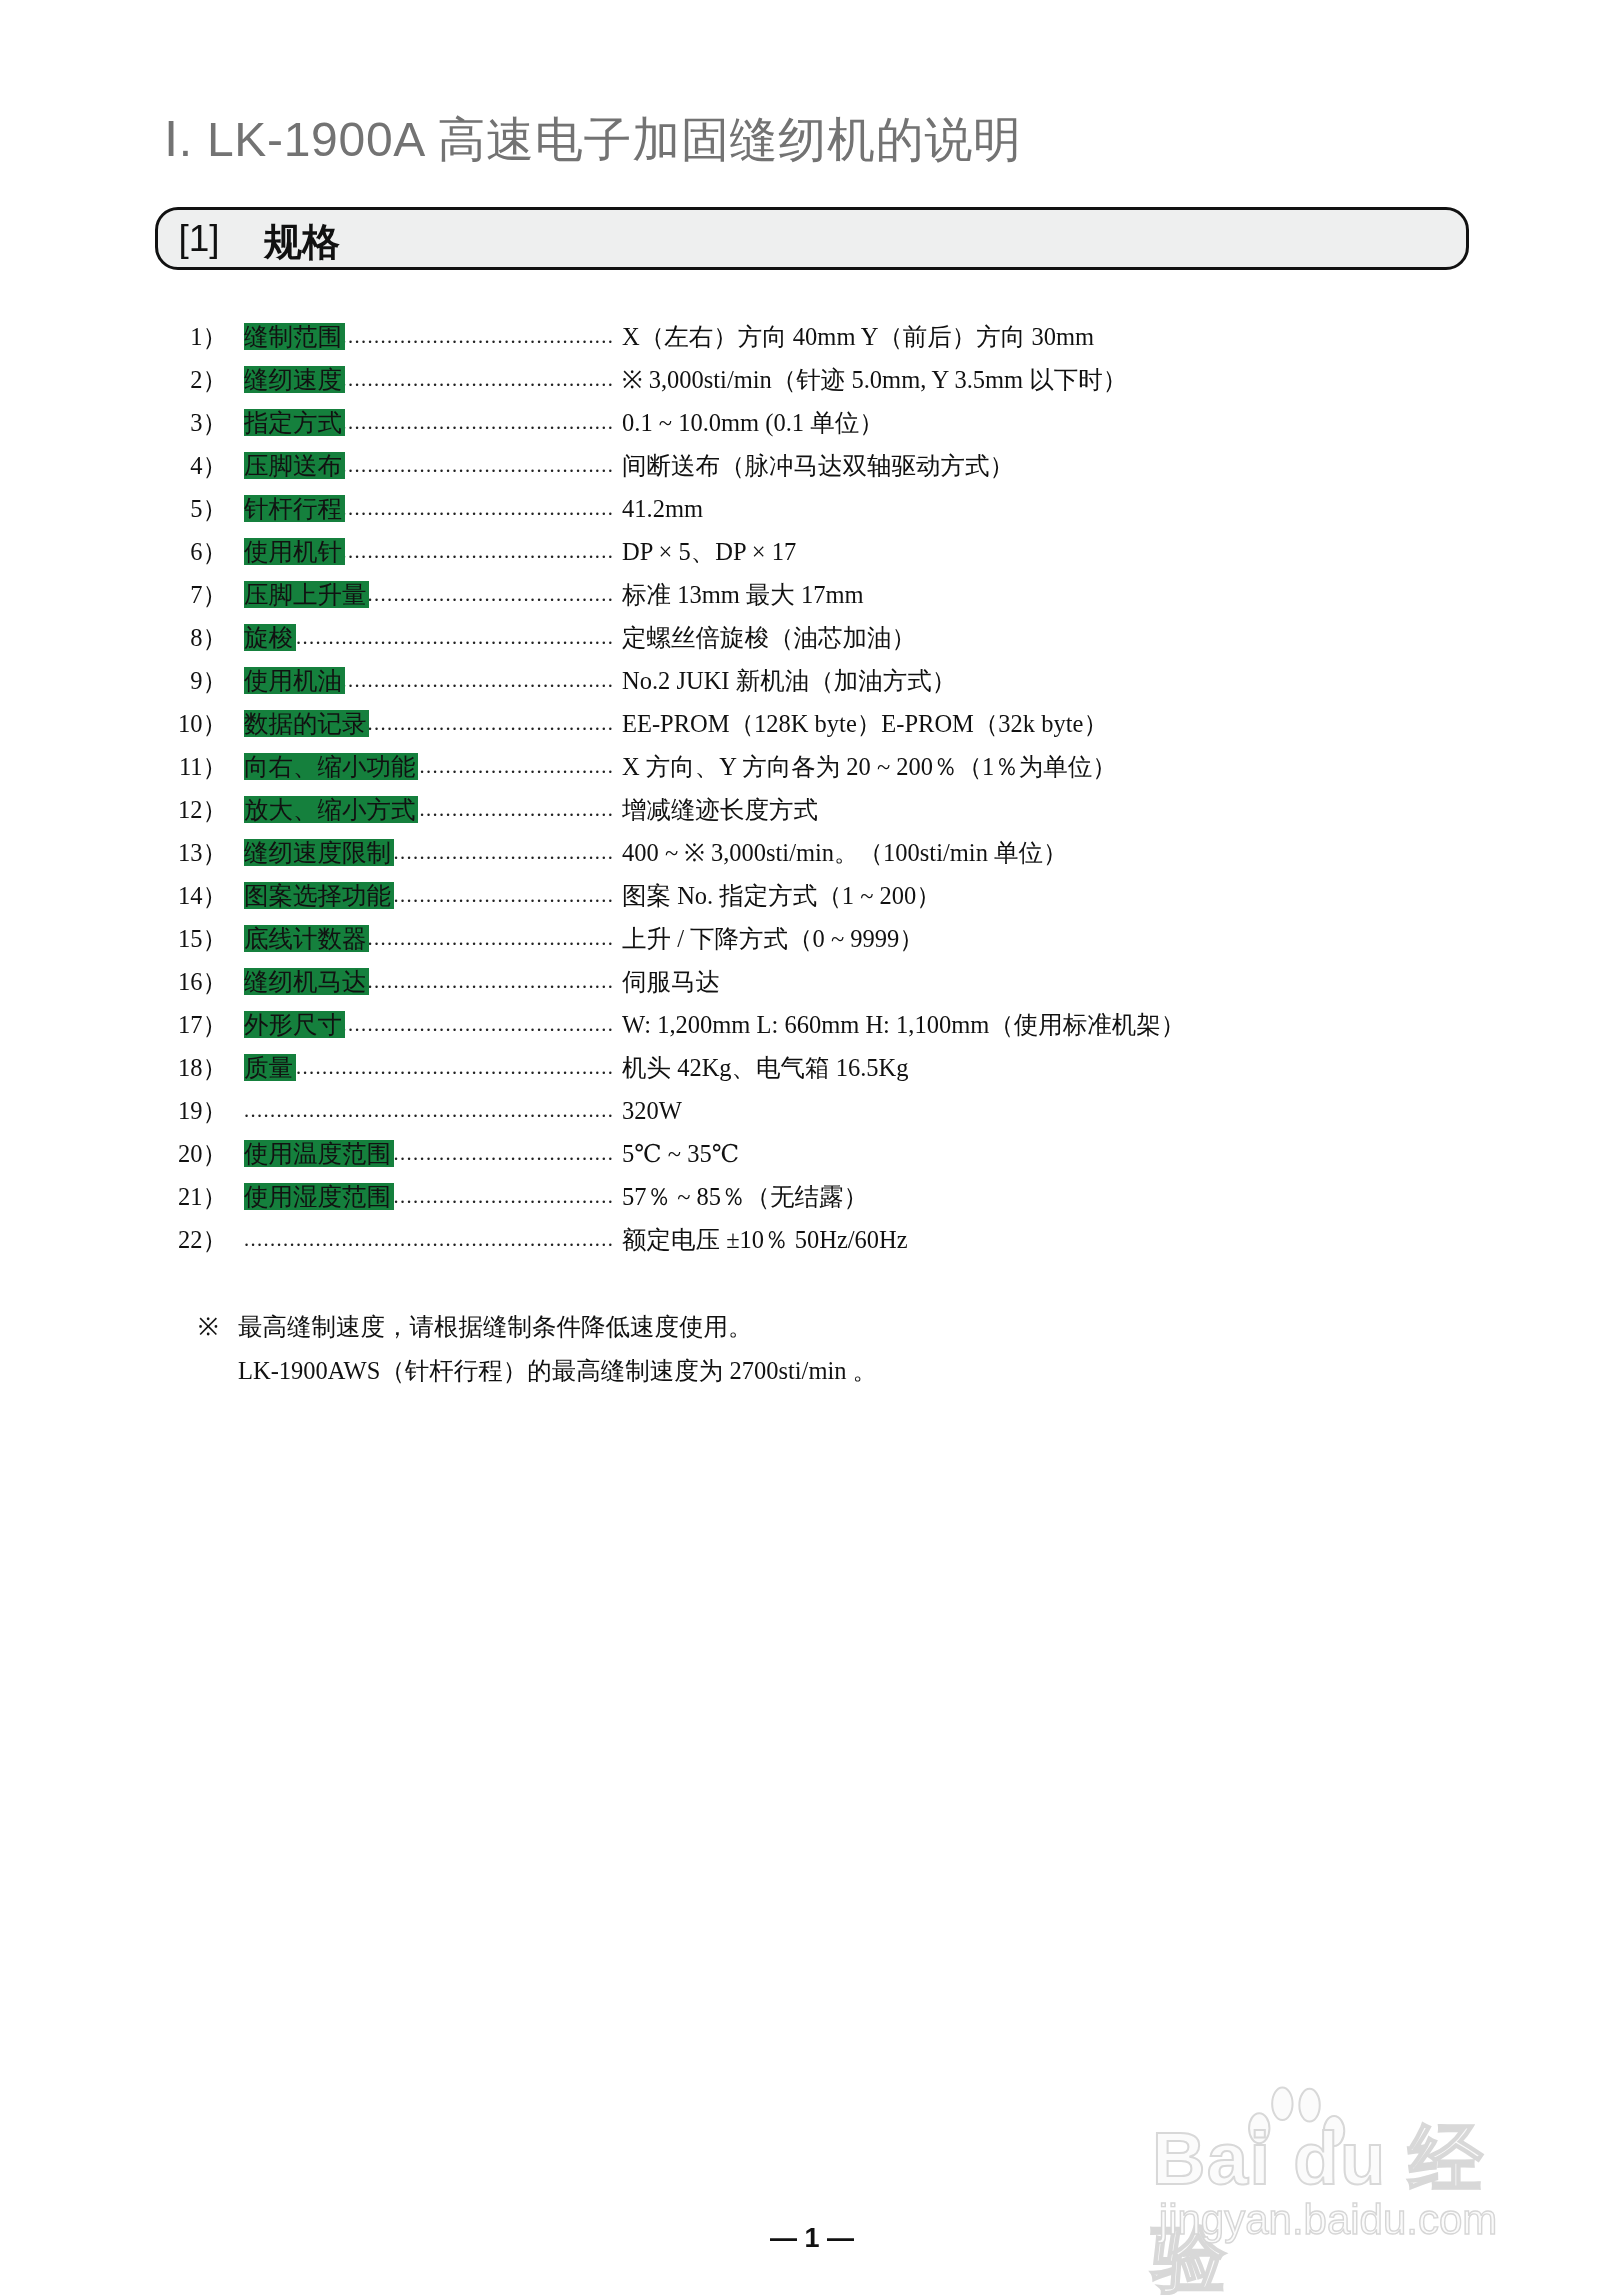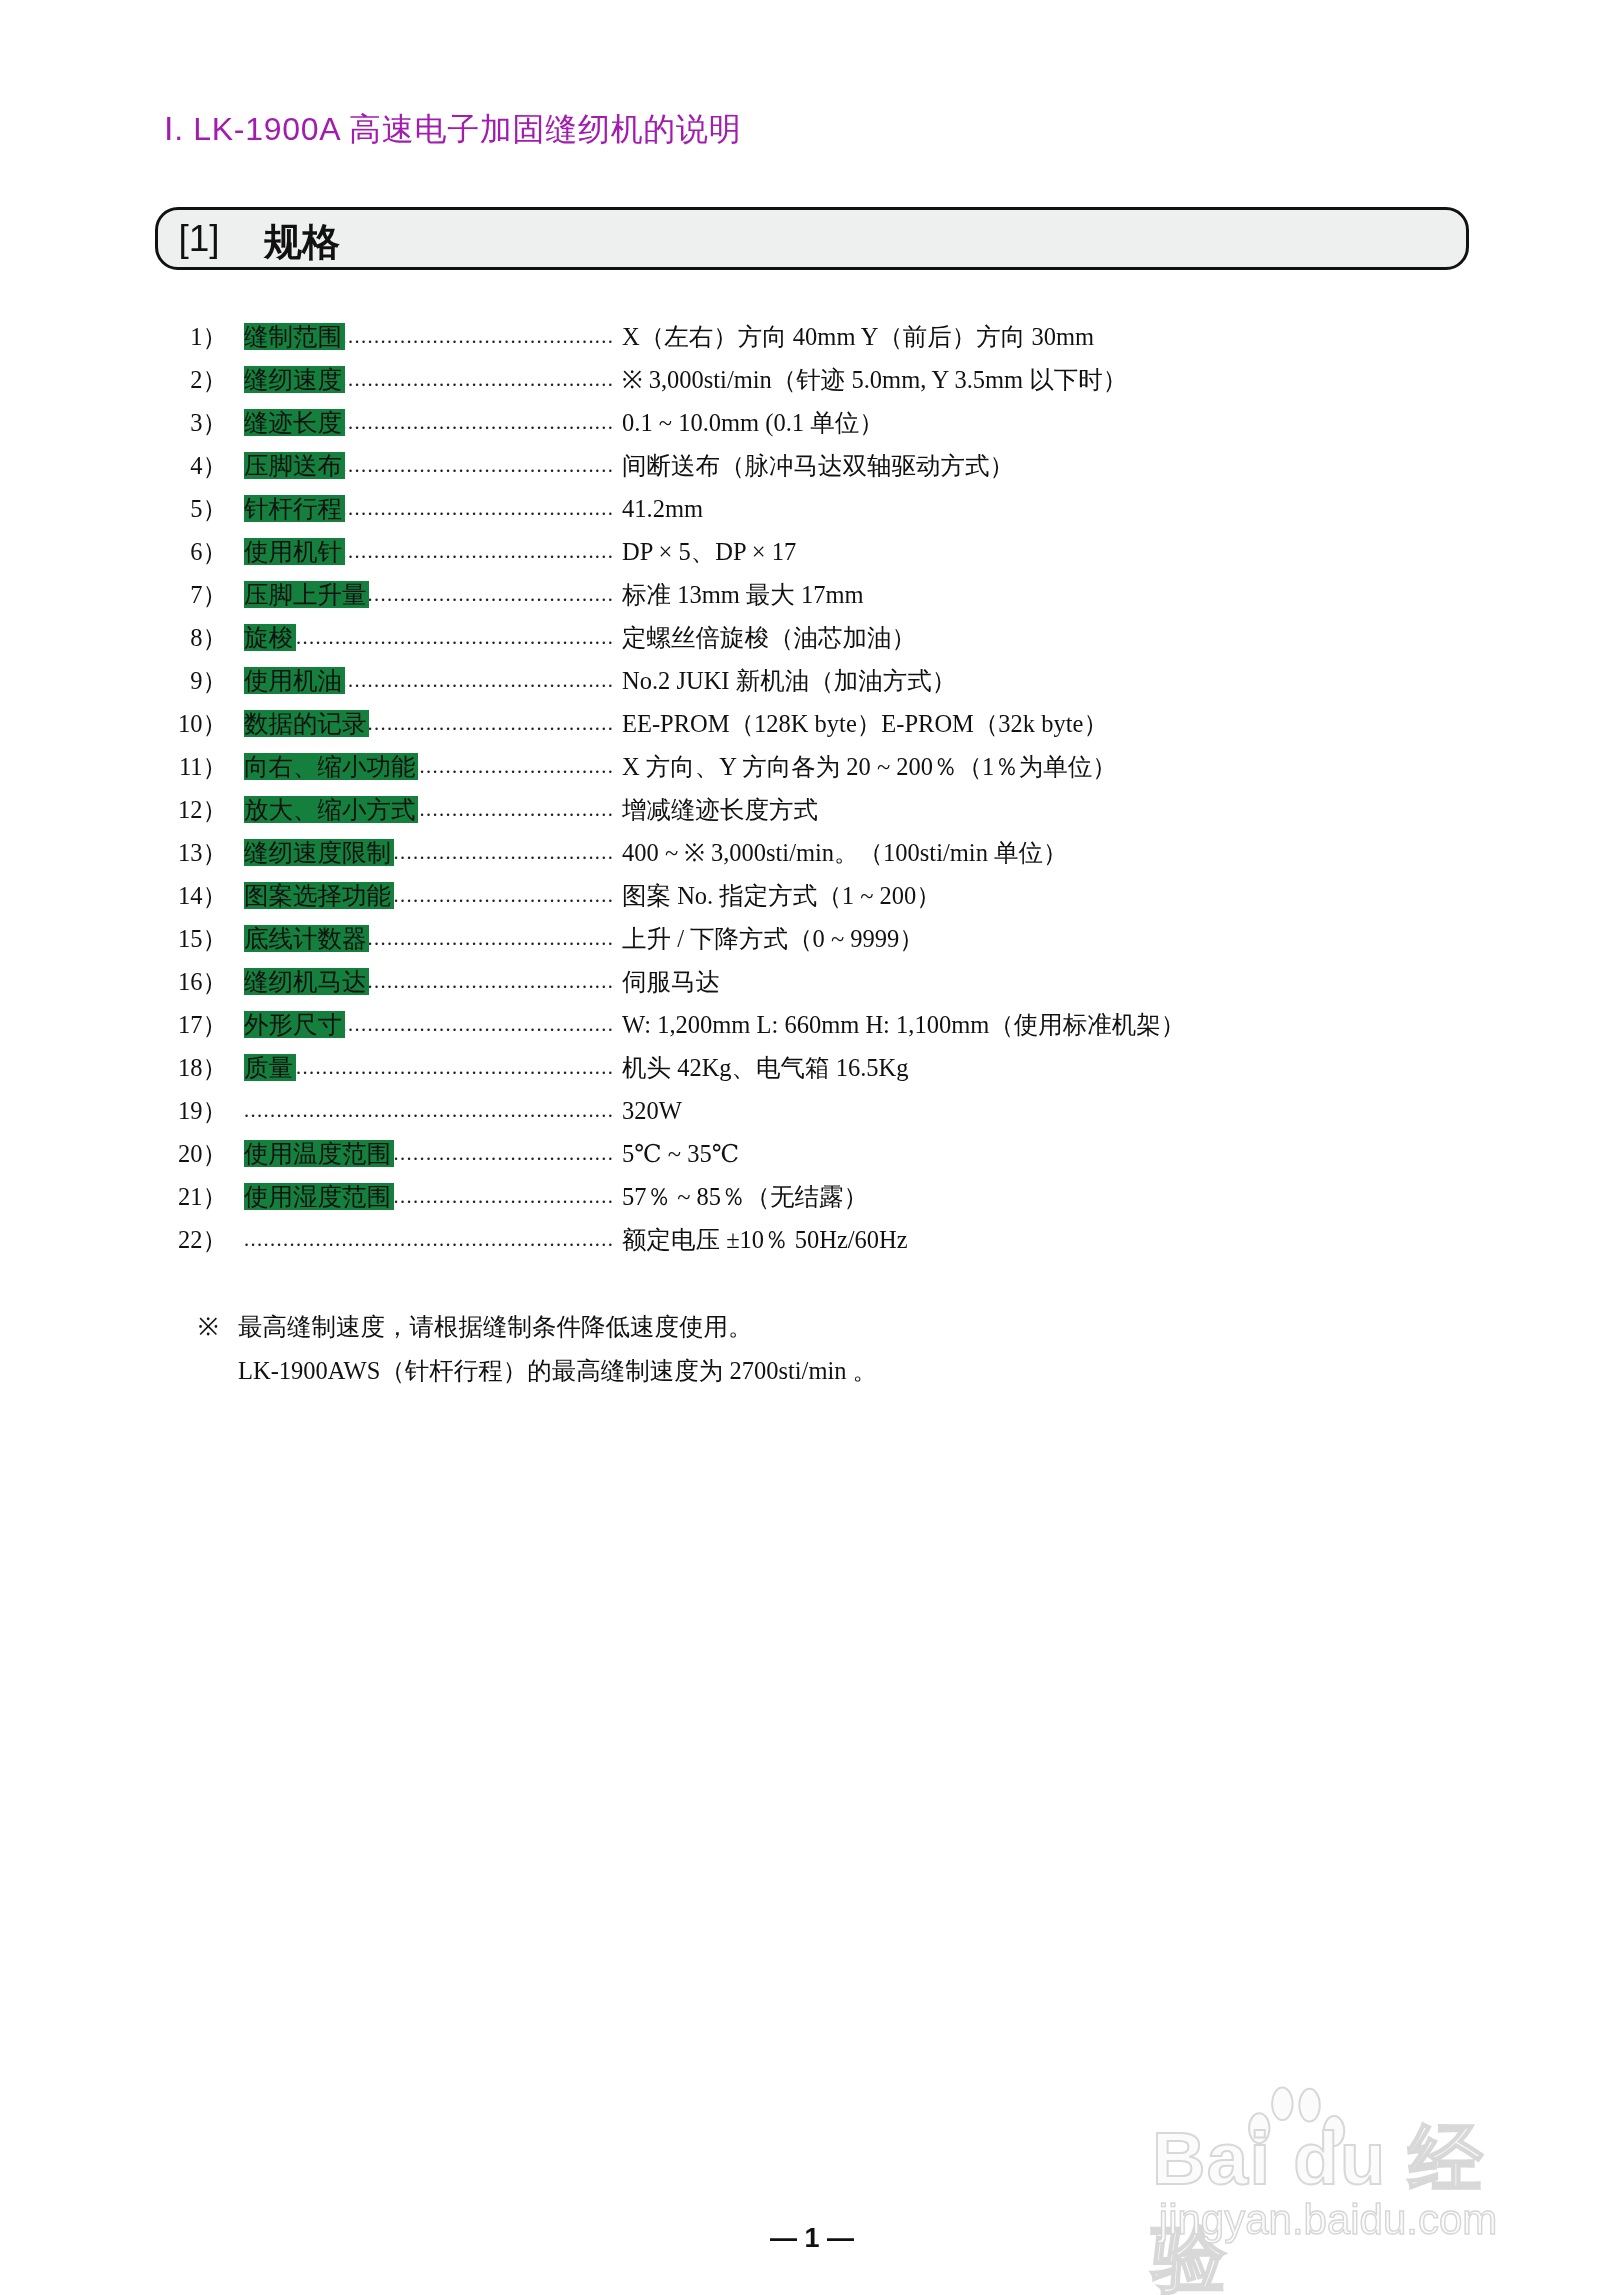--- a/index.html
+++ b/index.html
@@ -3,21 +3,21 @@
 <meta charset="utf-8">
 <style>
   html, body { margin: 0; padding: 0; background: #ffffff; }
   body {
     width: 1623px; height: 2295px; position: relative; overflow: hidden;
     font-family: "Liberation Serif", "DejaVu Serif", serif; color: #111;
   }
   .title {
     position: absolute; left: 164px; top: 108px;
     font-family: "Liberation Sans", "DejaVu Sans", sans-serif;
-    font-size: 32px; letter-spacing: 0.7px; color: #a21caf;
+    font-size: 48px; letter-spacing: 0.7px; color: #737373;
     white-space: nowrap;
   }
   .section-box {
     position: absolute; left: 155px; top: 207px; width: 1314px; height: 63px;
     border: 3.4px solid #111; border-radius: 23px; background: #eeefef;
     box-sizing: border-box;
   }
   .section-box .num {
     position: absolute; left: 20.4px; top: 8.2px;
     font-family: "Liberation Sans", "DejaVu Sans", sans-serif;
@@ -90,21 +90,21 @@
     </div>
     <div class="spec-row">
       <span class="idx">2）</span>
       <span class="dots">..................................................................</span>
       <span class="name"><span class="txt">缝纫速度</span></span>
       <span class="value">※ 3,000sti/min（针迹 5.0mm,  Y 3.5mm 以下时）</span>
     </div>
     <div class="spec-row">
       <span class="idx">3）</span>
       <span class="dots">..................................................................</span>
-      <span class="name"><span class="txt">缝迹长度</span></span>
+      <span class="name"><span class="txt">指定方式</span></span>
       <span class="value">0.1 ~ 10.0mm (0.1 单位）</span>
     </div>
     <div class="spec-row">
       <span class="idx">4）</span>
       <span class="dots">..................................................................</span>
       <span class="name"><span class="txt">压脚送布</span></span>
       <span class="value">间断送布（脉冲马达双轴驱动方式）</span>
     </div>
     <div class="spec-row">
       <span class="idx">5）</span>

